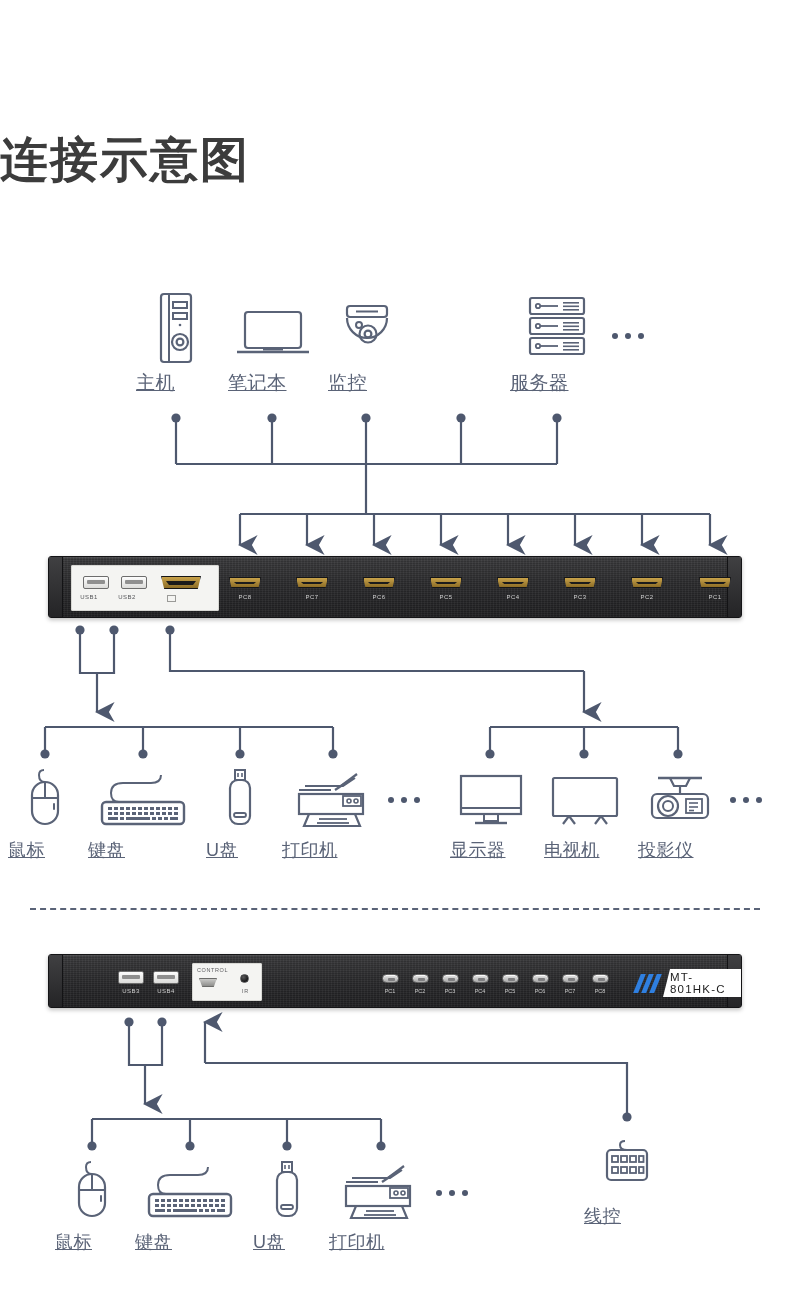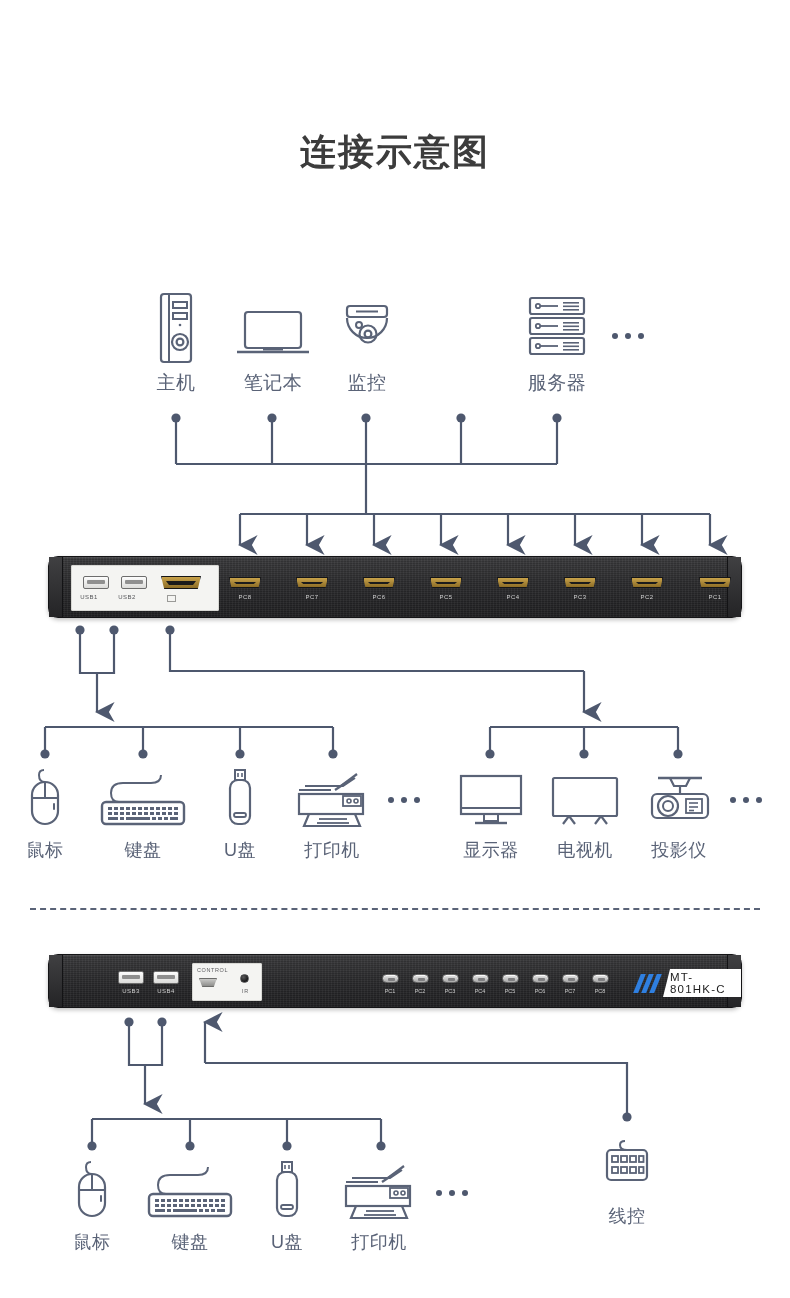--- a/index.html
+++ b/index.html
@@ -10,56 +10,56 @@
     font-family: "Liberation Sans", "DejaVu Sans", sans-serif;
     color: #5a6377;
     position: relative;
     overflow: hidden;
   }
   .stage { position: relative; width: 790px; height: 1298px; }
 
   
   .title {
     position: absolute; left: 0; top: 128px; width: 790px;
-    text-align: center;
-    font-size: 36px; font-weight: 700; letter-spacing: 2px;
+    text-align: left;
+    font-size: 48px; font-weight: 700; letter-spacing: 2px;
     color: #3c3c3c;
   }
   .subtitle {
     position: absolute; left: 0; top: 216px; width: 790px;
     text-align: center;
     font-size: 25px; font-weight: 400; letter-spacing: 0.5px;
     color: #4a4a4a;
   }
 
   
   .wires { position: absolute; left:0; top:0; width:790px; height:1298px; pointer-events:none; }
 
   
-  .dev { position: absolute; text-align: center; }
+  .dev { position: absolute; text-align: left; text-decoration: underline; }
   .dev .glyph { height: 72px; display:flex; align-items:flex-end; justify-content:center; }
   .dev .cap {
     margin-top: 6px; font-size: 19px; color: #5a6377; white-space: nowrap;
     letter-spacing: 0.5px;
   }
   .dev.small .glyph { height: 66px; }
   .dev.small .cap { font-size: 18px; }
 
   .ellipsis { position:absolute; display:flex; gap:7px; align-items:center; }
   .ellipsis i { width:6px; height:6px; border-radius:50%; background:#4e586e; display:block; }
 
   
   .chassis {
     position: absolute;
     background:
       repeating-linear-gradient(0deg, rgba(255,255,255,.035) 0 1px, rgba(0,0,0,.05) 1px 2px),
       repeating-linear-gradient(90deg, rgba(255,255,255,.03) 0 1px, rgba(0,0,0,.05) 1px 3px),
       linear-gradient(180deg,#3a3a3c 0%, #2b2b2d 45%, #202022 100%);
     border: 1px solid #141416;
-    border-radius: 10px;
+    border-radius: 3px;
     box-shadow: inset 0 1px 0 rgba(255,255,255,.12), 0 2px 4px rgba(0,0,0,.25);
   }
   .chassis .earL, .chassis .earR {
     position:absolute; top:0; bottom:0; width:14px;
     background: linear-gradient(180deg,#404042,#242426);
     border-right:1px solid #131315;
   }
   .chassis .earR { right:0; border-right:none; border-left:1px solid #131315; }
 
   .whitepanel {

